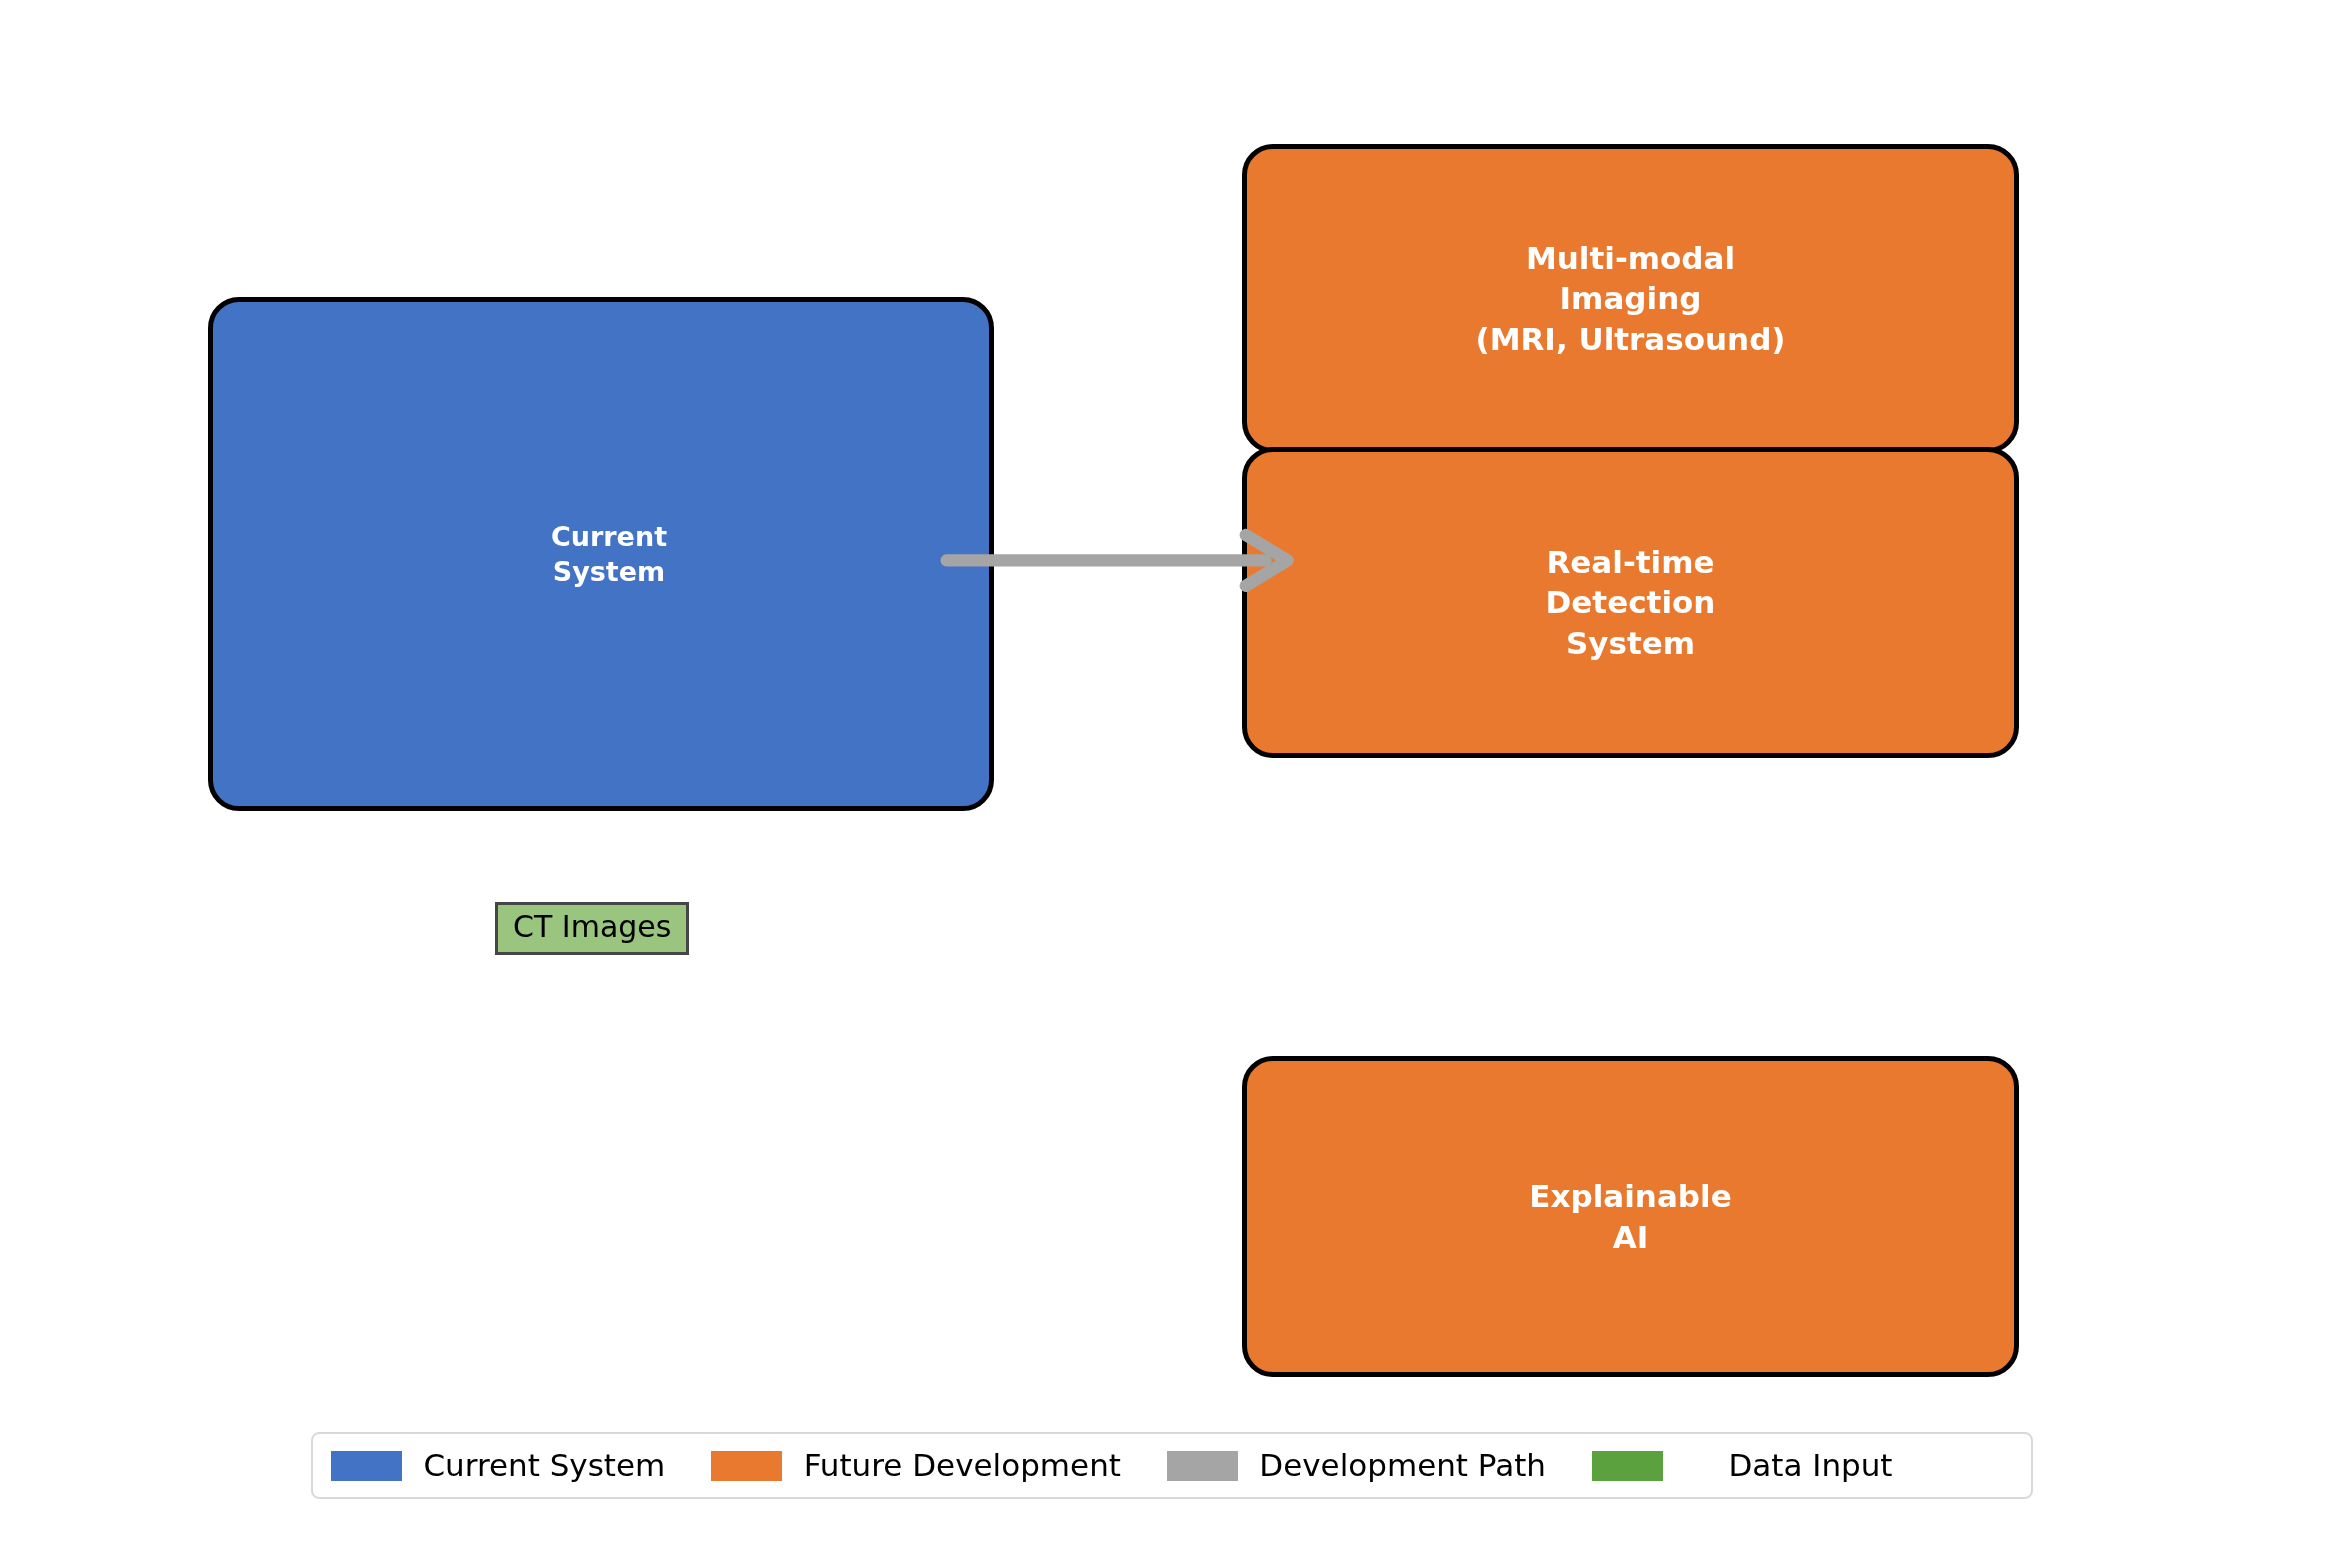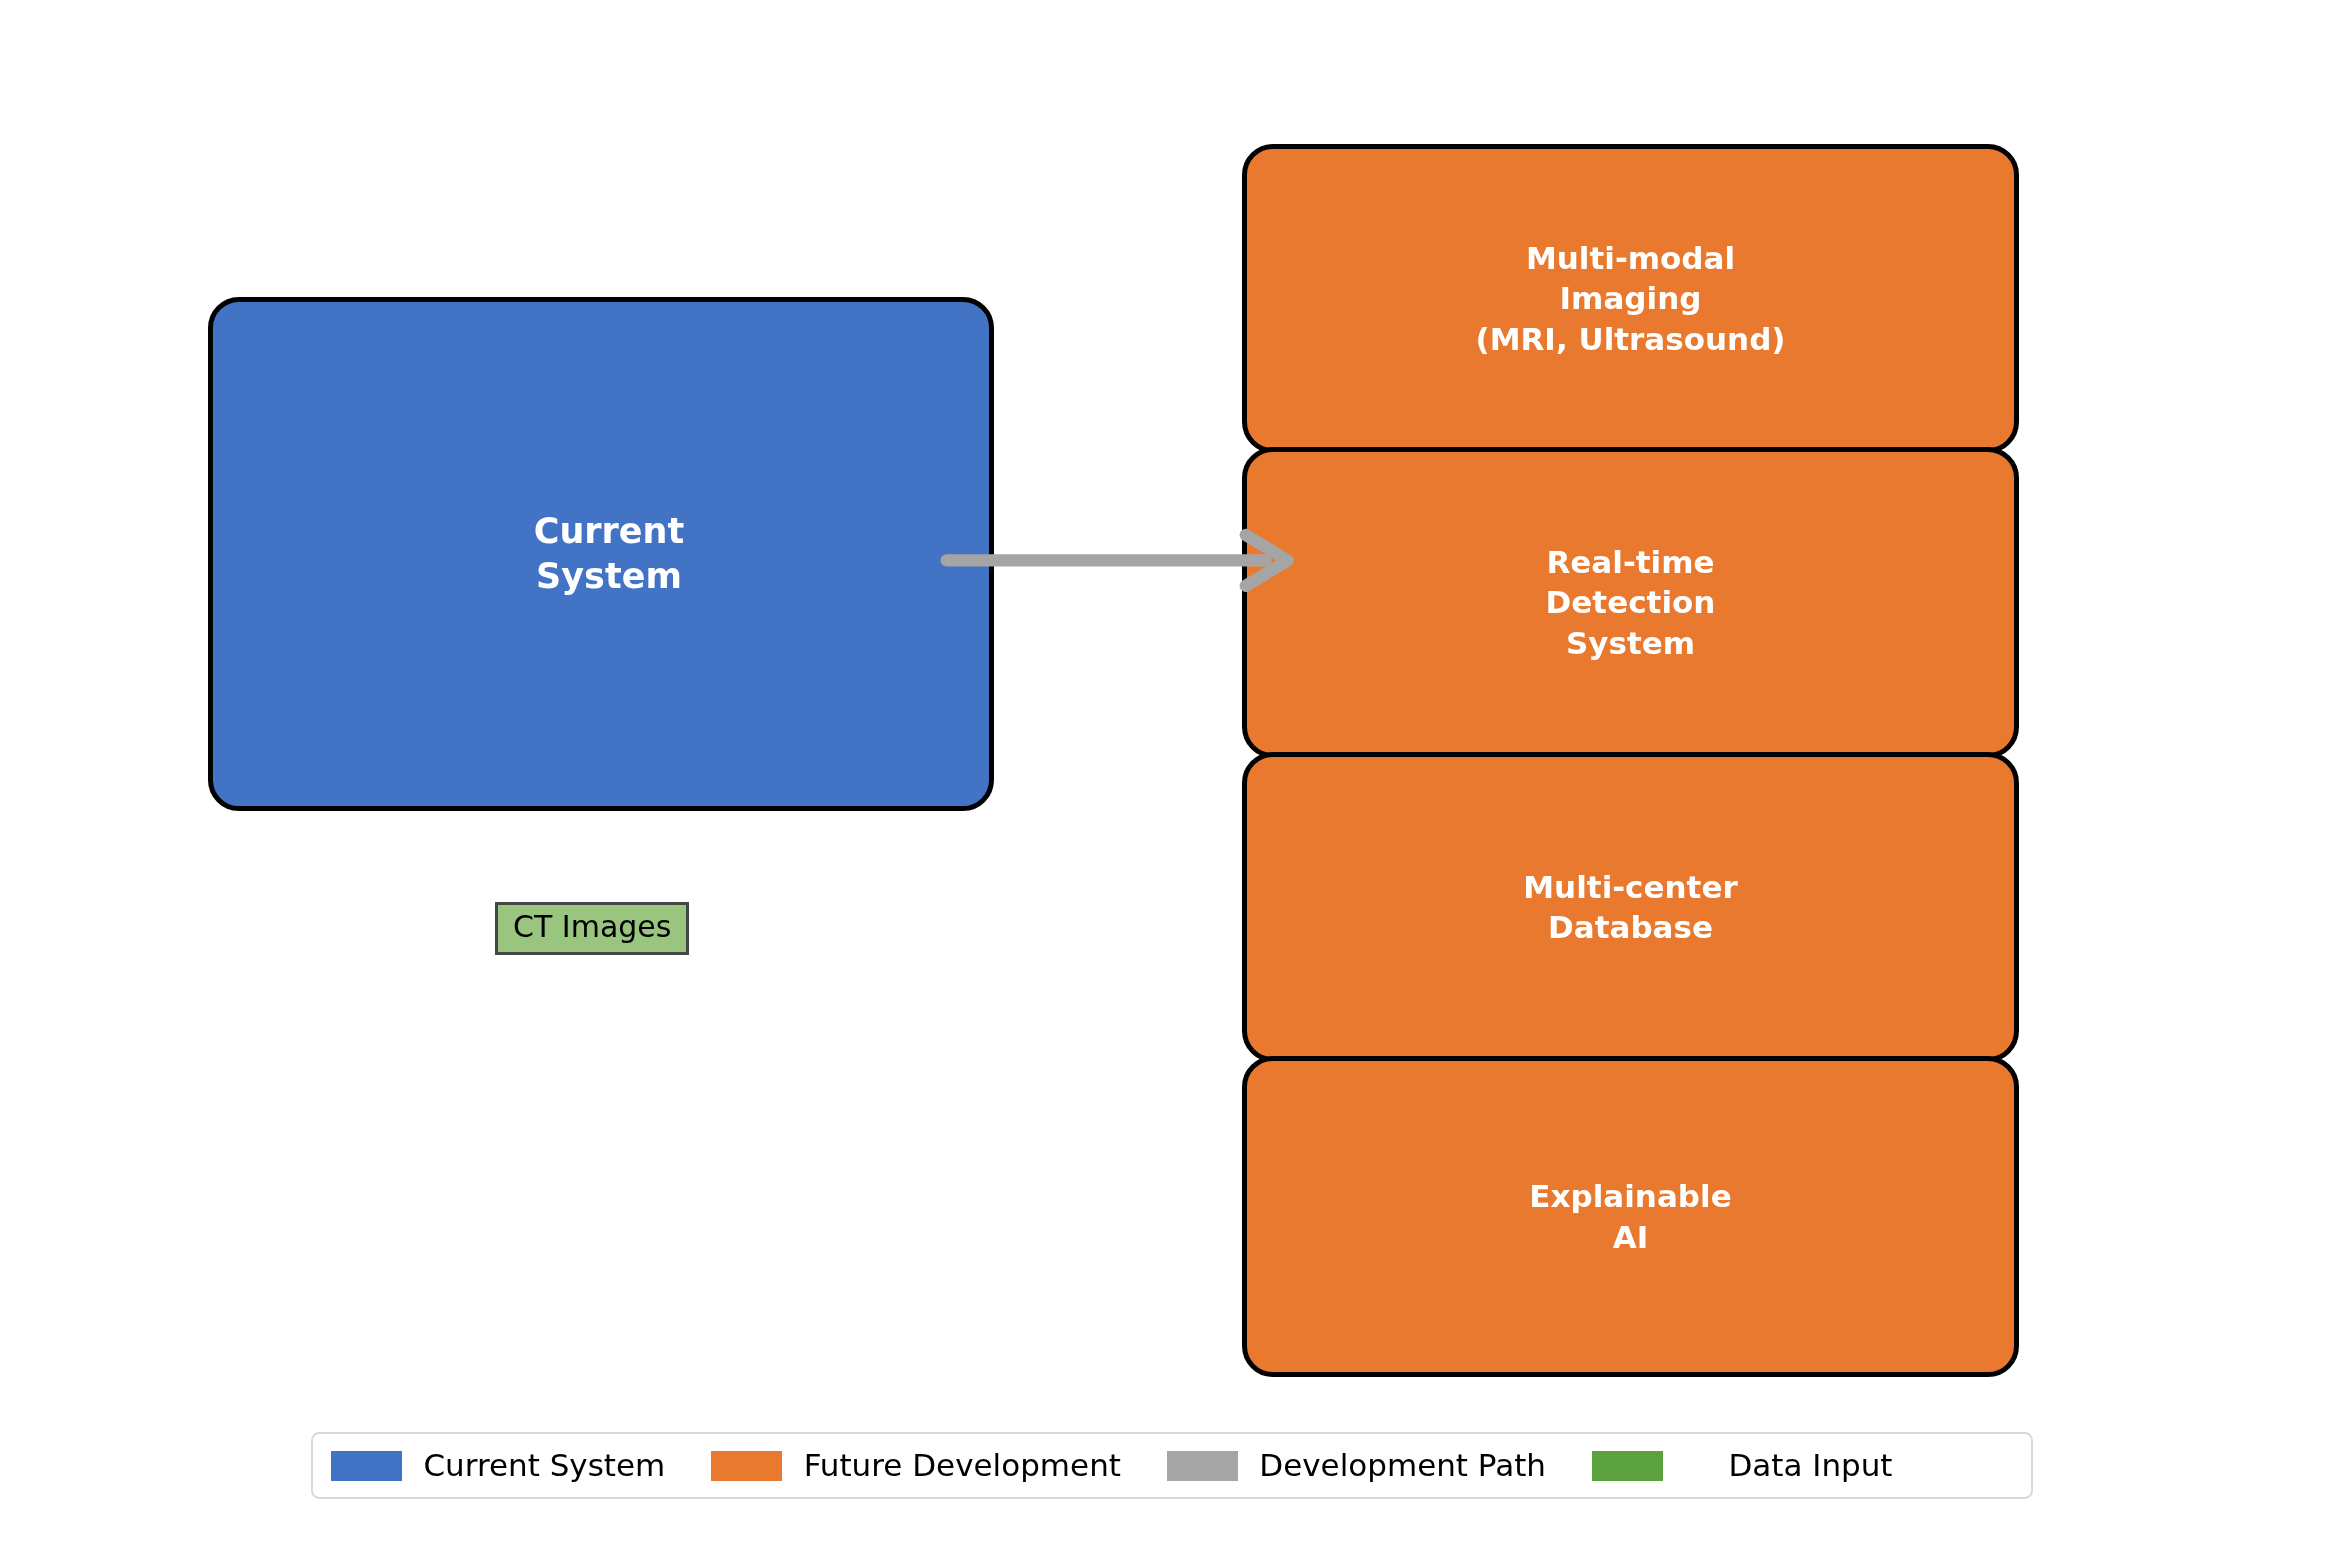--- a/index.html
+++ b/index.html
@@ -52,21 +52,21 @@
     text-align: center;
   }
 
   .box-current {
     left: 208px;
     top: 297px;
     width: 786px;
     height: 514px;
     background: #4373c4;
   }
-  .box-current .node-label { font-size: 35px; margin-left: 16px; }
+  .box-current .node-label { font-size: 27px; margin-left: 16px; }
 
   .box-future {
     left: 1242px;
     width: 777px;
     background: #e8792e;
   }
   .box-future .node-label { font-size: 31px; }
 
   #future-0 { top: 144px;  height: 309px; }
   #future-1 { top: 447px;  height: 311px; }
@@ -150,24 +150,20 @@
 Imaging
 (MRI, Ultrasound)</div>
   </div>
 
   <div class="node-box box-future" id="future-1">
     <div class="node-label">Real-time
 Detection
 System</div>
   </div>
 
-  <div class="node-box box-future" id="future-2">
-    <div class="node-label">Multi-center
-Database</div>
-  </div>
 
   <div class="node-box box-future" id="future-3">
     <div class="node-label">Explainable
 AI</div>
   </div>
 
   <svg class="arrow-layer" viewBox="0 0 2850 1907">
     <line x1="1152" y1="682" x2="1540" y2="682" stroke="#a5a5a5" stroke-width="15" stroke-linecap="round"></line>
     <polyline points="1516,651 1567,682 1516,713" fill="none" stroke="#a5a5a5" stroke-width="15" stroke-linecap="round" stroke-linejoin="round"></polyline>
   </svg>

